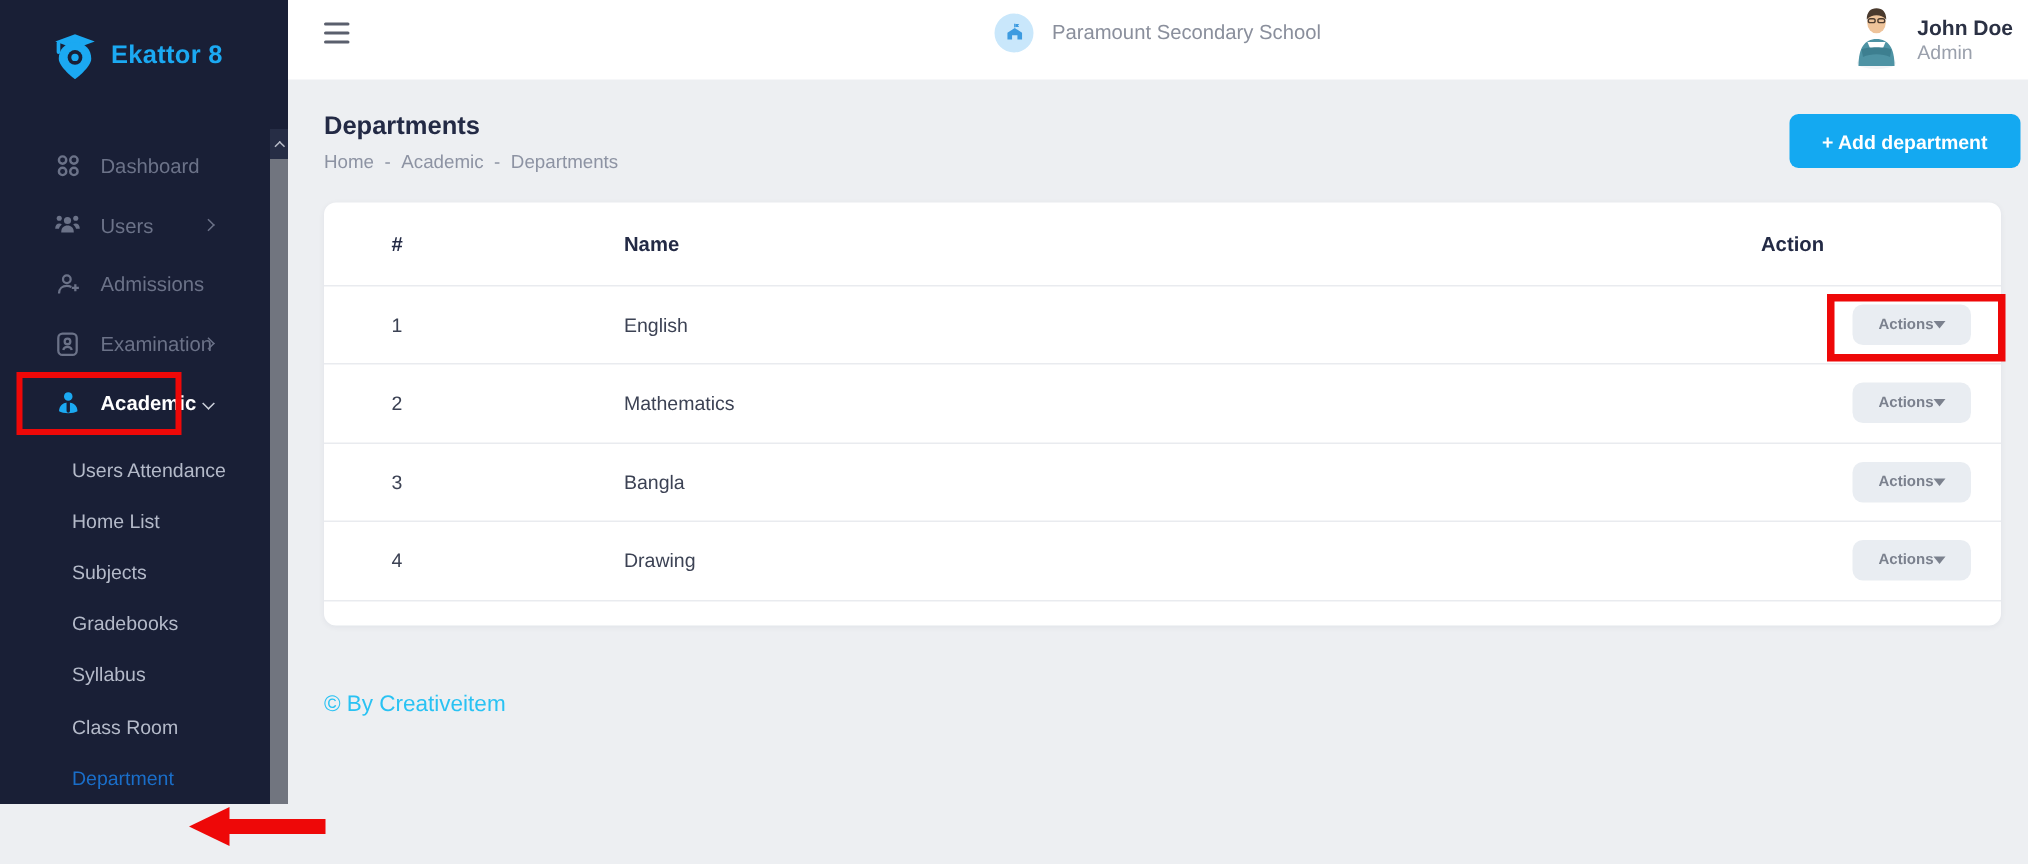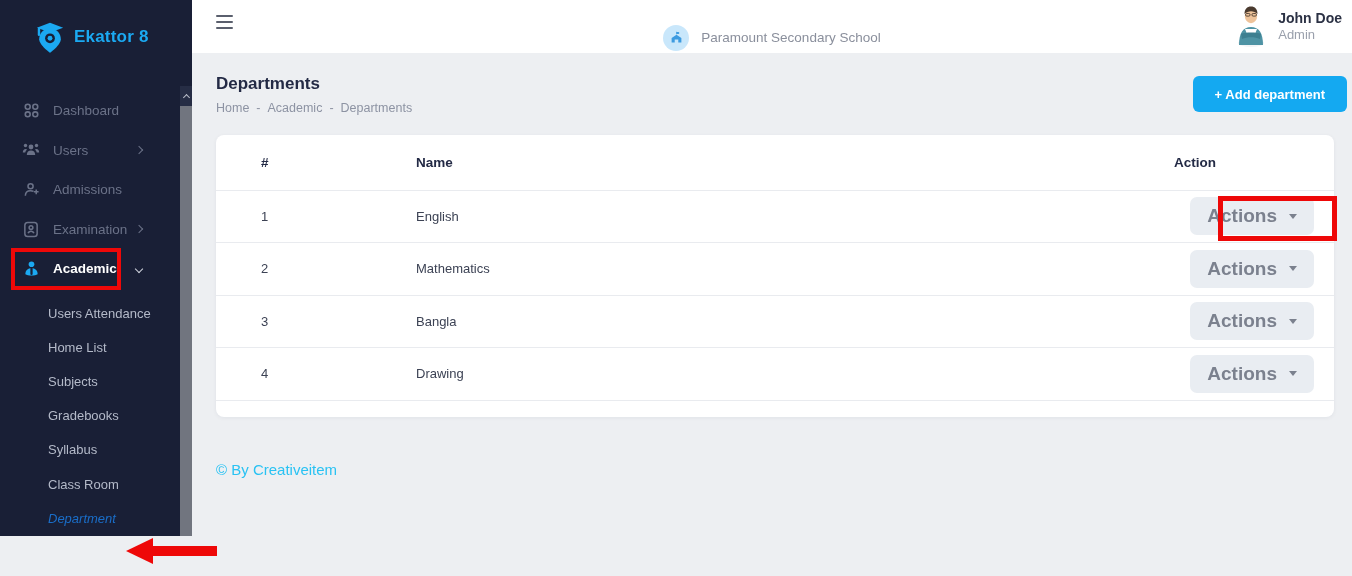--- a/index.html
+++ b/index.html
@@ -6,64 +6,64 @@
   html,body { width:1352px; height:576px; overflow:hidden; }
   body { font-family:"Liberation Sans", sans-serif; background:#edeff2; }
   #app { position:relative; width:1352px; height:576px; overflow:hidden; }
 
   
   .sidebar { position:absolute; left:0; top:0; width:192px; height:536px; background:#191f36; z-index:2; }
   .logo { display:flex; align-items:center; gap:8px; padding:12px 0 0 34px; height:62px; }
   .logo-text { color:#1ba9f2; font-size:17px; font-weight:bold; letter-spacing:.2px; }
 
   .nav { position:absolute; top:91px; left:0; width:180px; }
-  .nav-item { position:relative; height:39.5px; display:flex; align-items:center; gap:13px; padding-left:22px; color:#6b7288; font-size:13.5px; cursor:pointer; }
+  .nav-item { position:relative; height:39.5px; display:flex; align-items:center; gap:13px; padding-left:36px; color:#6b7288; font-size:13.5px; cursor:pointer; }
   .nav-item .ni-icon { width:18px; height:18px; display:flex; align-items:center; justify-content:center; color:#6b7288; }
   .nav-item.active { color:#ffffff; font-weight:bold; }
   .nav-item.active .ni-icon { color:#1ba9f2; }
   .chev { width:6px; height:6px; border-right:1.8px solid #6b7288; border-bottom:1.8px solid #6b7288; position:absolute; right:38px; }
   .chev.right { transform:rotate(-45deg); }
   .chev.down { transform:rotate(45deg); border-color:#cfd3dd; }
 
   .submenu { position:absolute; top:296px; left:0; width:180px; }
   .submenu-item { height:34.2px; display:flex; align-items:center; padding-left:48px; color:#b4bac9; font-size:13px; cursor:pointer; }
-  .submenu-item.active { color:#1a6ec9;font-style:italic; }
+  .submenu-item.active { color:#1a6ec9; }
 
   
   .sb-scroll { position:absolute; right:0; top:86px; bottom:0; width:12px; }
   .sb-btn { position:absolute; top:0; left:0; width:12px; height:20px; background:#262d45; display:flex; align-items:center; justify-content:center; }
   .sb-btn .up { width:5px; height:5px; border-top:1.7px solid #b9bdc9; border-left:1.7px solid #b9bdc9; transform:rotate(45deg); margin-top:3px; }
   .sb-thumb { position:absolute; top:20px; left:0; width:12px; bottom:0; background:#71757f; }
 
   
   .topbar { position:absolute; left:192px; top:0; right:0; height:53px; background:#ffffff; z-index:1; }
   .hamburger { position:absolute; left:24px; top:15px; width:17px; height:14px; display:flex; flex-direction:column; justify-content:space-between; cursor:pointer; }
   .hamburger span { display:block; height:2.4px; background:#5a5f6d; border-radius:1px; }
-  .school { position:absolute; left:0; right:0; top:16px; height:43px; display:flex; align-items:center; justify-content:center; gap:12px; pointer-events:none; }
+  .school { position:absolute; left:0; right:0; top:0; height:43px; display:flex; align-items:center; justify-content:center; gap:12px; pointer-events:none; }
   .school-icon { width:26px; height:26px; border-radius:50%; background:#c9e7fb; display:flex; align-items:center; justify-content:center; }
   .school-name { color:#8a8f9c; font-size:13.5px; }
   .userbox { position:absolute; right:10px; top:4px; height:45px; display:flex; align-items:center; gap:9px; cursor:pointer; }
   .user-name { font-size:14px; font-weight:bold; color:#2b3144; line-height:1.25; }
   .user-role { font-size:13px; color:#9aa0ac; line-height:1.25; }
 
   
   .content { position:absolute; left:192px; top:53px; right:0; bottom:0; background:#edeff2; }
   .page-title { position:absolute; left:24px; top:21px; font-size:17px; font-weight:800; color:#232a45; }
   .breadcrumb { position:absolute; left:24px; top:48px; font-size:12.5px; color:#8d93a3; display:flex; gap:7px; }
   .add-btn { position:absolute; right:5px; top:23px; height:36px; padding:0 22px; background:#14a9f1; border:none; border-radius:6px; color:#fff; font-size:13px; font-weight:bold; font-family:"Liberation Sans",sans-serif; cursor:pointer; }
 
   .card { position:absolute; left:24px; right:18px; top:82px; height:282px; background:#fff; border-radius:8px; box-shadow:0 1px 4px rgba(20,30,60,.06); padding:0; }
   table.dept { width:100%; border-collapse:collapse; }
   table.dept th { height:55px; font-size:13.5px; font-weight:bold; color:#232a45; text-align:left; border-bottom:1px solid #e9ebef; }
   table.dept td { height:52.5px; font-size:13px; color:#3c4254; border-bottom:1px solid #e9ebef; }
   .col-num { width:200px; padding-left:45px; }
   .col-name { }
   .col-action { width:160px; text-align:right; padding-right:20px; }
 
-  .actions-btn { display:inline-flex; align-items:center; gap:12px; padding:8px 17px; background:#e9edf2; border:none; border-radius:7px; color:#7b818e; font-size:19px; font-weight:bold; font-family:"Liberation Sans",sans-serif; cursor:pointer; }
+  .actions-btn { display:inline-flex; align-items:center; padding:8px 17px; background:#e9edf2; border:none; border-radius:7px; color:#7b818e; font-size:10px; font-weight:bold; font-family:"Liberation Sans",sans-serif; cursor:pointer; }
   .caret { width:0; height:0; border-left:4px solid transparent; border-right:4px solid transparent; border-top:5px solid #7b818e; }
 
   .footer-line { position:absolute; left:24px; top:408px; font-size:15px; color:#29c2f3; }
 
   
   .anno { position:absolute; z-index:50; pointer-events:none; }
   .anno-box-academic { left:11px; top:248px; width:110px; height:42px; border:4px solid #ee0808; }
   .anno-box-actions { left:1218px; top:196px; width:119px; height:45px; border:5px solid #ee0808; }
   .anno-arrow-shaft { left:152px; top:546px; width:65px; height:10px; background:#ee0808; }
   .anno-arrow-head { left:126px; top:538px; width:0; height:0; border-top:13px solid transparent; border-bottom:13px solid transparent; border-right:27px solid #ee0808; }

